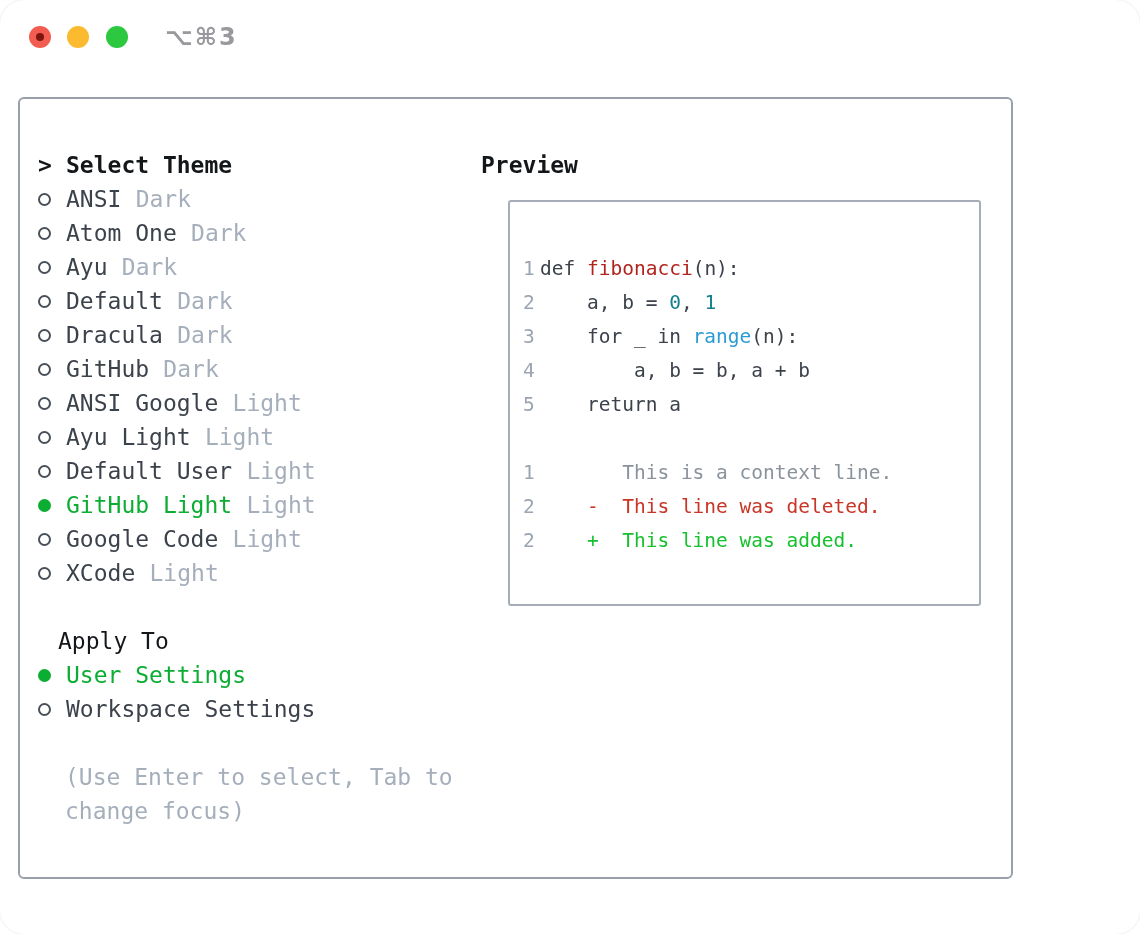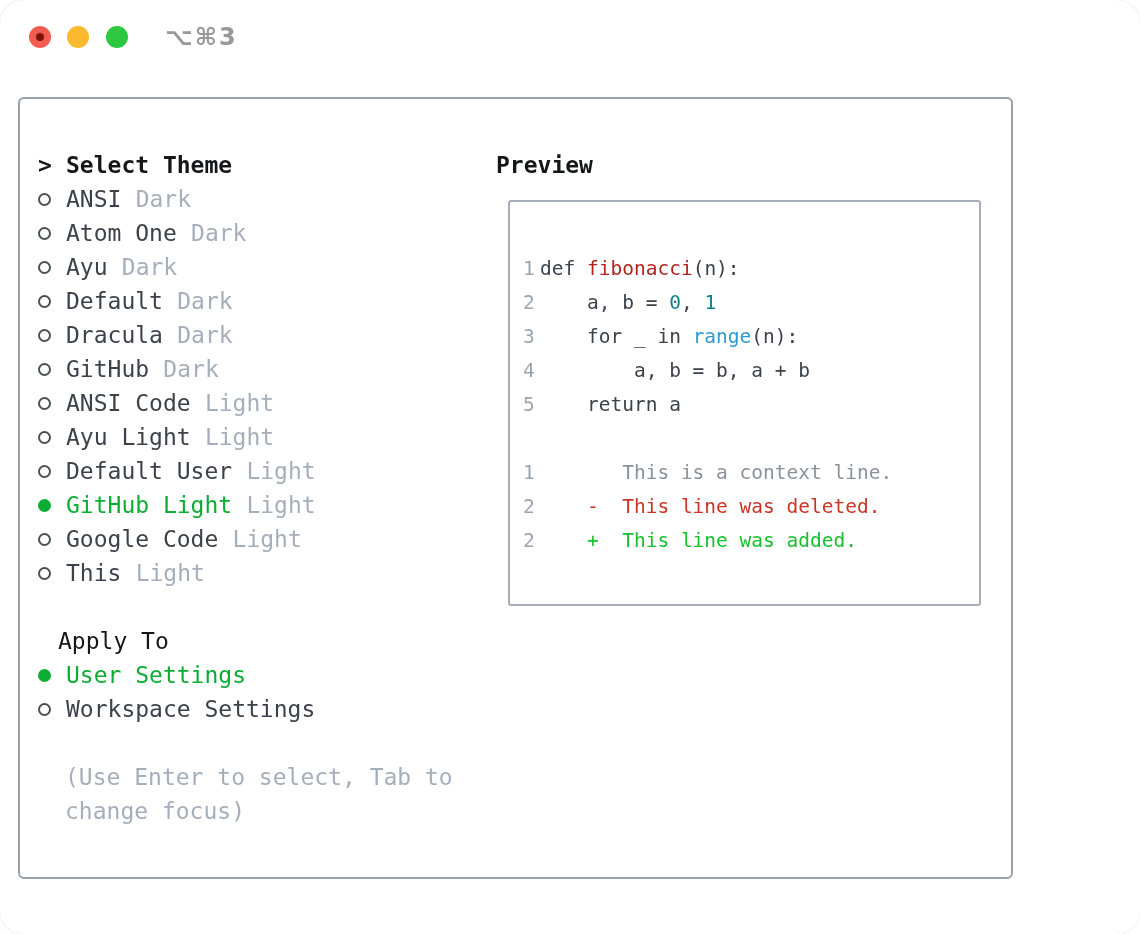--- a/index.html
+++ b/index.html
@@ -41,21 +41,21 @@
   .bullet{width:13px;height:13px;box-sizing:border-box;border:2px solid #4a5058;border-radius:50%;}
   .name{color:var(--name,#3c424b);}
   .tag{color:var(--tag,#a5aebb);margin-left:0.62em;}
   .theme-item[data-state="selected"] .name,
   .apply-item[data-state="selected"] .name{color:var(--green,#0cad33);}
   .theme-item[data-state="selected"] .bullet,
   .apply-item[data-state="selected"] .bullet{background:var(--green,#0cad33);border-color:var(--green,#0cad33);}
   .apply-header{margin-left:20px;color:var(--ink,#14171a);}
   .help{color:var(--help,#a5aebb);margin-left:27px;}
   
-  .preview-title{position:absolute;left:476px;top:49px;height:34px;display:flex;align-items:center;
+  .preview-title{position:absolute;left:461px;top:49px;height:34px;display:flex;align-items:center;
     font-size:23px;font-weight:700;color:var(--ink,#14171a);}
   .preview-box{
     position:absolute;left:488px;top:101px;width:473px;height:406px;
     box-sizing:border-box;border:2px solid var(--boxborder,#a6adb8);border-radius:3px;
     background:#ffffff;padding:49px 0 0 13px;overflow:hidden;
   }
   .code-line{height:34px;display:flex;align-items:center;white-space:pre;font-size:19.5px;}
   .ln{width:17px;flex:none;color:var(--linenum,#9ba5b2);}
   .seg{color:var(--code,#3c424b);}
   .c-code{color:var(--code,#3c424b);}
@@ -120,21 +120,21 @@
   </div>
 
   <div class="row theme-item" data-state="unselected">
     <span class="cell"><span class="bullet"></span></span>
     <span class="name">GitHub</span>
     <span class="tag">Dark</span>
   </div>
 
   <div class="row theme-item" data-state="unselected">
     <span class="cell"><span class="bullet"></span></span>
-    <span class="name">ANSI Code</span>
+    <span class="name">ANSI Google</span>
     <span class="tag">Light</span>
   </div>
 
   <div class="row theme-item" data-state="unselected">
     <span class="cell"><span class="bullet"></span></span>
     <span class="name">Ayu Light</span>
     <span class="tag">Light</span>
   </div>
 
   <div class="row theme-item" data-state="unselected">
@@ -150,21 +150,21 @@
   </div>
 
   <div class="row theme-item" data-state="unselected">
     <span class="cell"><span class="bullet"></span></span>
     <span class="name">Google Code</span>
     <span class="tag">Light</span>
   </div>
 
   <div class="row theme-item" data-state="unselected">
     <span class="cell"><span class="bullet"></span></span>
-    <span class="name">This</span>
+    <span class="name">XCode</span>
     <span class="tag">Light</span>
   </div>
 </div>
 
       <div class="row"></div>
 
       <div class="row">
         <span class="apply-header">Apply To</span>
       </div>
 

